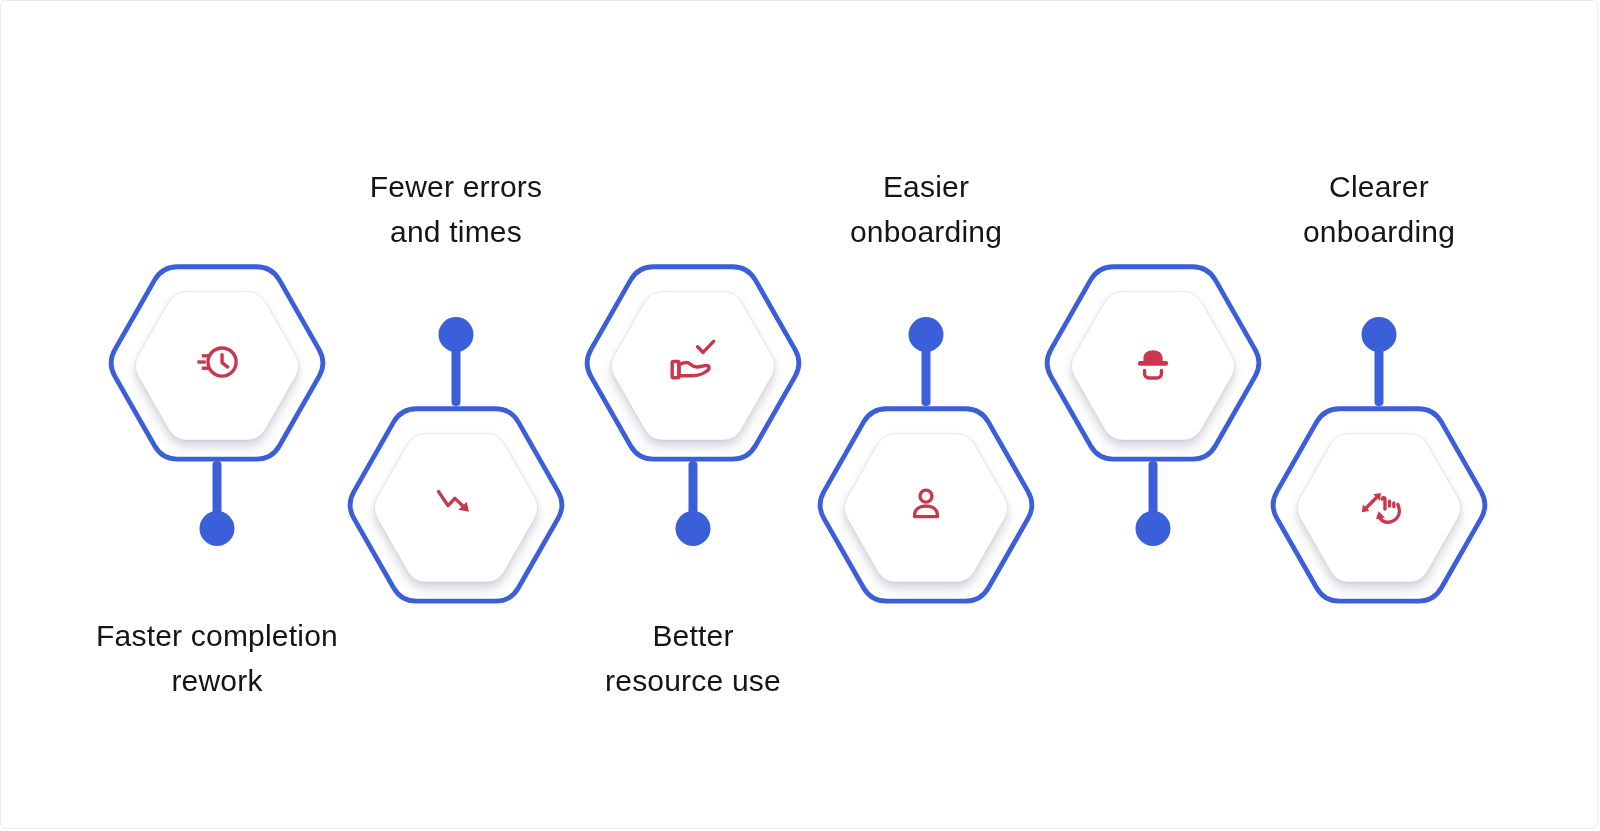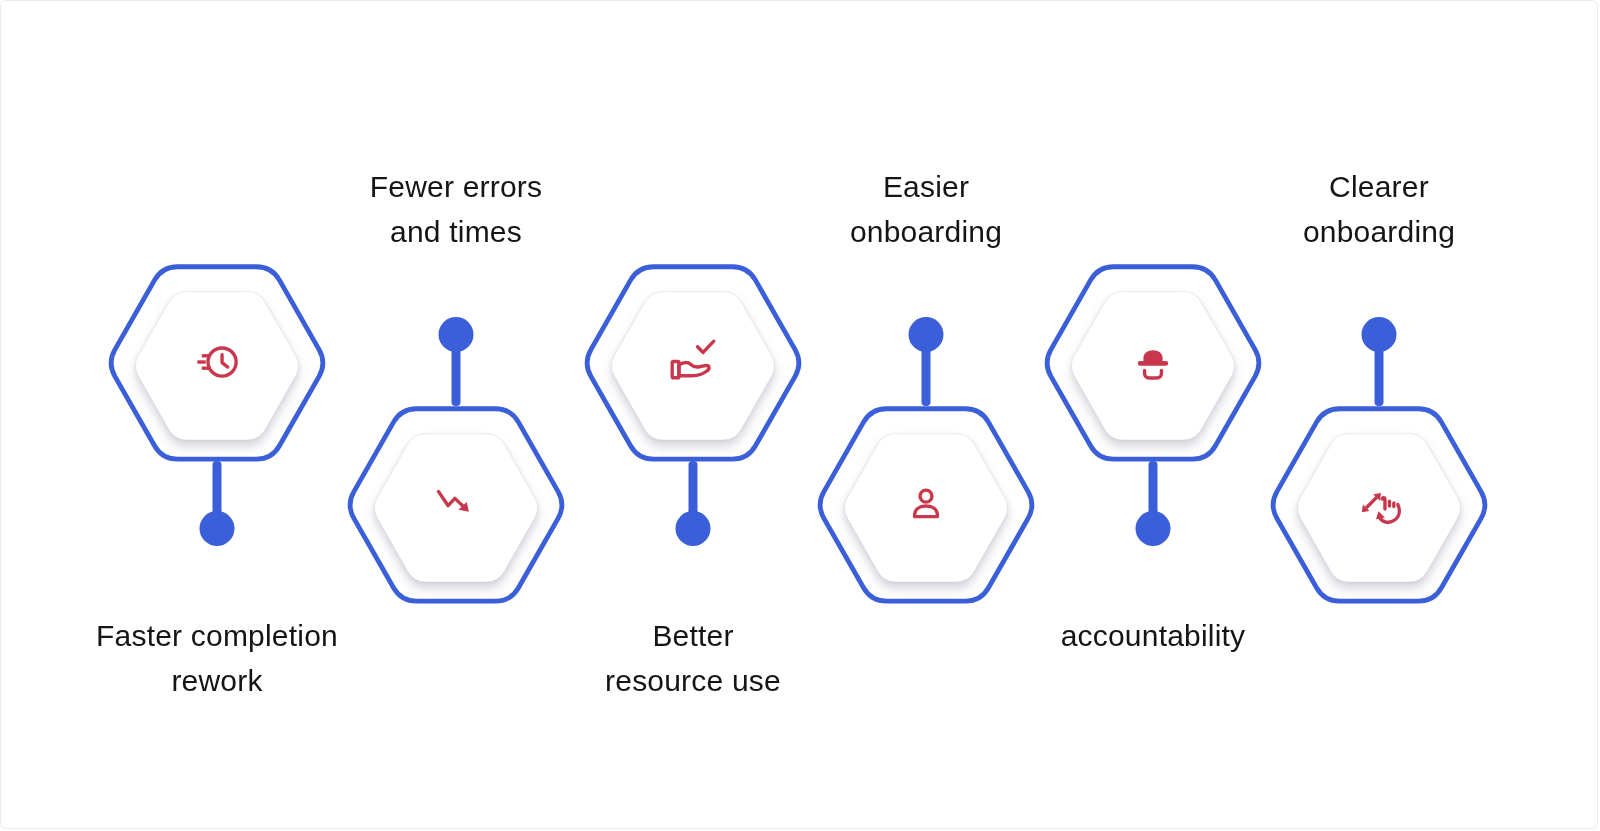--- a/index.html
+++ b/index.html
@@ -157,21 +157,20 @@
       </svg>
       <svg class="icon" viewBox="0 0 48 48">
         <path class="fl" d="M15.5 24 L15.5 20.5 C15.5 16 19.3 13.5 24 13.5 C28.7 13.5 32.5 16 32.5 20.5 L32.5 24 Z"></path>
         <rect class="fl" x="10.5" y="23.2" width="27" height="4.2" rx="2.1"></rect>
         <path class="st rnd" d="M16.5 31.5 L16.5 34.5 C16.5 36.7 18.3 38.2 20.5 38.2 L27.5 38.2 C29.7 38.2 31.5 36.7 31.5 34.5 L31.5 31.5"></path>
       </svg>
     </div>
     <div class="stem"></div>
     <div class="dot"></div>
     <div class="label">
-      <div>accountability</div>
     </div>
   </div>
 
   <div class="col down" style="left:1258px">
     <div class="label">
       <div>Clearer</div>
       <div>onboarding</div>
     </div>
     <div class="dot"></div>
     <div class="stem"></div>

